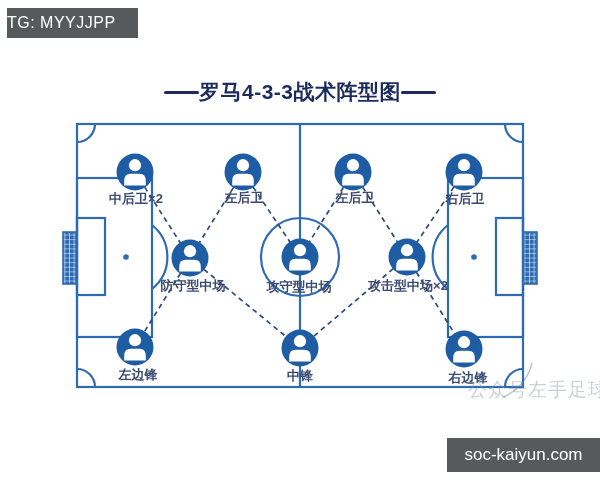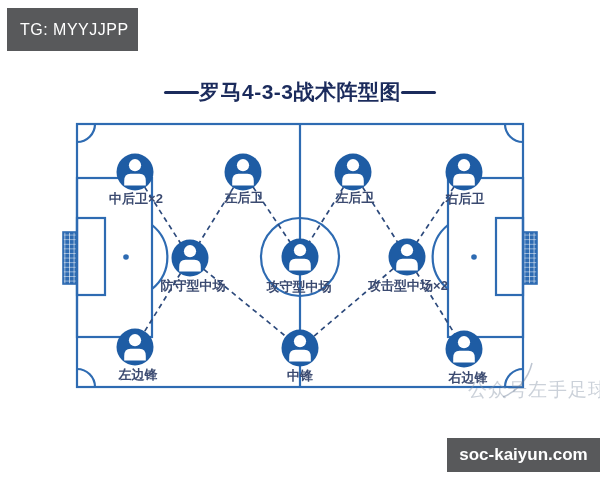--- a/index.html
+++ b/index.html
@@ -5,24 +5,24 @@
   html,body{margin:0;padding:0;background:#fff;}
   .stage{
     position:relative;width:600px;height:480px;background:#ffffff;
     overflow:hidden;font-family:"Liberation Sans","DejaVu Sans",sans-serif;
     outline:1px solid #e2e2e2;
   }
   .badge{
     position:absolute;background:#58595b;color:#fff;
     display:flex;align-items:center;box-sizing:border-box;
   }
-  .badge.tg{left:7px;top:8px;width:131px;height:43px;padding-left:13px;
+  .badge.tg{left:7px;top:8px;width:131px;height:30px;
     font-size:16px;letter-spacing:.5px;}
   .badge.site{right:0;top:438px;width:153px;height:34px;justify-content:center;
-    font-size:17px;font-weight:bold;}
+    font-size:17px;}
   .title-row{
     position:absolute;left:0;top:79px;width:600px;height:26px;
     display:flex;align-items:center;justify-content:center;gap:0;
   }
   .title-dash{width:35px;height:3px;background:#1b2b5c;border-radius:2px;}
   .page-title{
     margin:0;font-size:21px;font-weight:700;color:#1b2b5c;letter-spacing:.5px;
   }
   .pitch-svg{position:absolute;left:0;top:0;}
   .watermark{

